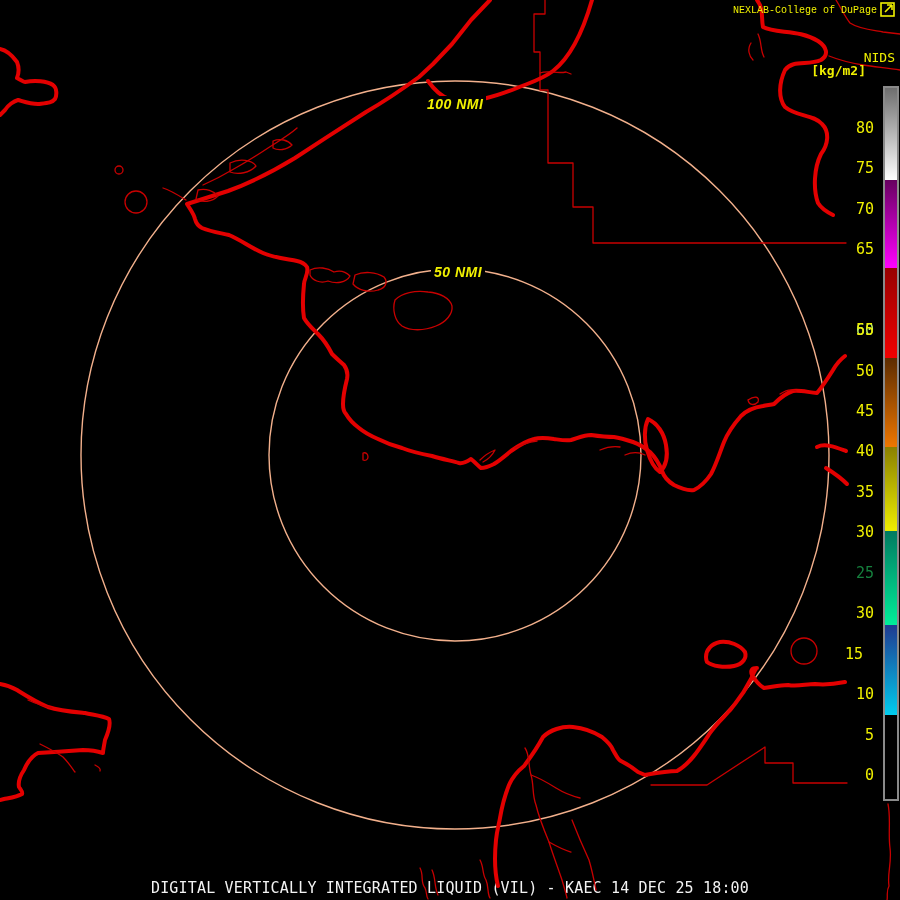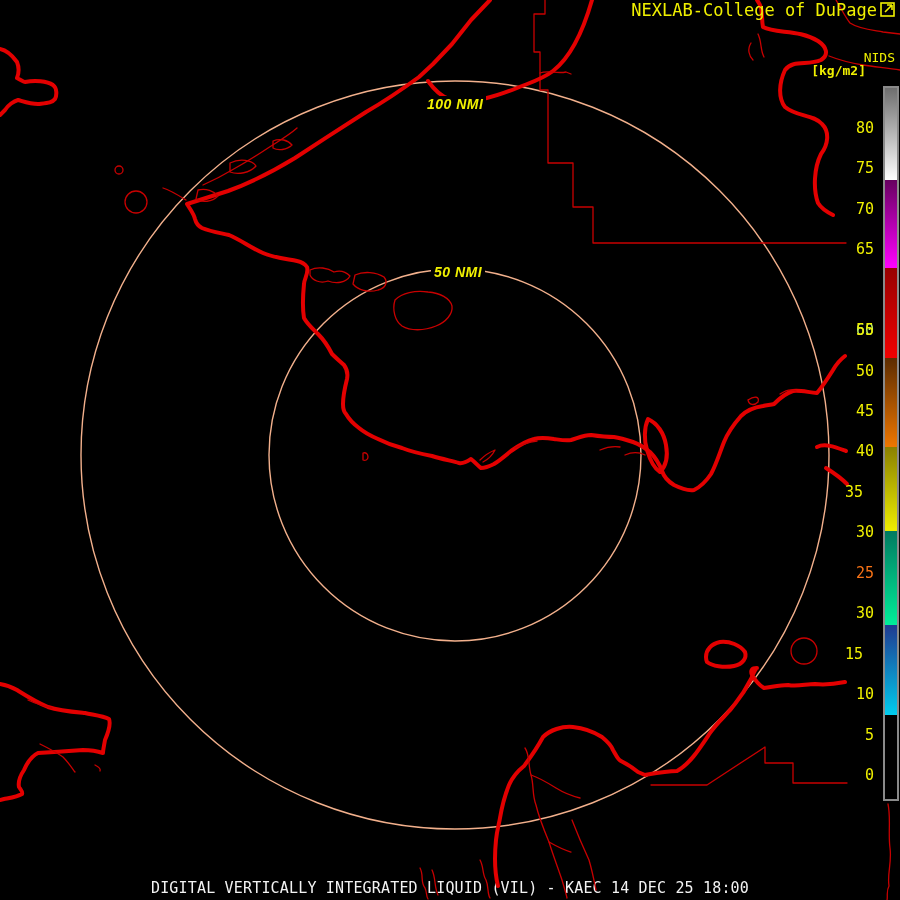--- a/index.html
+++ b/index.html
@@ -6,21 +6,21 @@
   #stage{position:relative;width:900px;height:900px;background:#000;overflow:hidden;
          font-family:"DejaVu Sans Mono",monospace;}
   #map-svg{position:absolute;left:0;top:0;z-index:2;}
   .thick{fill:none;stroke:var(--red-thick);stroke-width:4;stroke-linecap:round;stroke-linejoin:round;}
   .thin{fill:none;stroke:var(--red-thin);stroke-width:1.3;stroke-linecap:round;stroke-linejoin:round;}
   .ring{fill:none;stroke:var(--ring);stroke-width:1.4;}
   .ring-label{position:absolute;z-index:4;background:#000;color:var(--yellow);
       font-family:"Liberation Sans",sans-serif;font-weight:bold;font-style:italic;
       font-size:14px;line-height:16px;padding:0 3px;letter-spacing:.5px;white-space:nowrap;}
   #brand{position:absolute;top:4px;right:23px;z-index:4;color:var(--yellow);
-      font-size:17px;line-height:13px;white-space:nowrap;}
+      font-size:10px;line-height:13px;white-space:nowrap;font-family:Liberation Mono, monospace;}
   #logo{position:absolute;top:2px;right:5px;z-index:4;width:15px;height:15px;}
   #nids-title{position:absolute;top:51px;right:5px;z-index:4;color:var(--yellow);font-size:13px;line-height:14px;}
   #nids-unit{position:absolute;top:64px;right:34px;z-index:4;color:var(--yellow);font-size:13px;line-height:14px;font-weight:bold;}
   #colorbar{position:absolute;z-index:3;border:2px solid var(--bar-border);background:#000;}
   .seg{position:absolute;left:0;width:100%;}
   .tick{position:absolute;z-index:3;color:var(--yellow);font-size:15px;line-height:18px;
         width:40px;text-align:right;}
   #footer{position:absolute;top:879px;left:50%;transform:translateX(-50%);z-index:1;
       color:var(--white);font-size:15px;letter-spacing:.17px;white-space:nowrap;text-align:right;}
 </style>
@@ -134,23 +134,23 @@
   <div id="ticks">
       <div class="tick" style="left: 834px; top: 118.8px; color: rgb(240, 240, 0);">80</div>
       <div class="tick" style="left: 834px; top: 159.25px; color: rgb(240, 240, 0);">75</div>
       <div class="tick" style="left: 834px; top: 199.7px; color: rgb(240, 240, 0);">70</div>
       <div class="tick" style="left: 834px; top: 240.15px; color: rgb(240, 240, 0);">65</div>
       <div class="tick" style="left: 834px; top: 280.6px; color: #bef264; margin-top: 40px;">60</div>
       <div class="tick" style="left: 834px; top: 321.05px; color: rgb(240, 240, 0);">55</div>
       <div class="tick" style="left: 834px; top: 361.5px; color: rgb(240, 240, 0);">50</div>
       <div class="tick" style="left: 834px; top: 401.95px; color: rgb(240, 240, 0);">45</div>
       <div class="tick" style="left: 834px; top: 442.4px; color: rgb(240, 240, 0);">40</div>
-      <div class="tick" style="left: 834px; top: 482.85px; color: rgb(240, 240, 0); text-align: center;">35</div>
+      <div class="tick" style="left: 834px; top: 482.85px; color: rgb(240, 240, 0);">35</div>
       <div class="tick" style="left: 834px; top: 523.3px; color: rgb(240, 240, 0);">30</div>
-      <div class="tick" style="left: 834px; top: 563.75px; color: #f97316;">25</div>
+      <div class="tick" style="left: 834px; top: 563.75px; color: #15803d;">25</div>
       <div class="tick" style="left: 834px; top: 604.2px; color: rgb(240, 240, 0);">30</div>
       <div class="tick" style="left: 834px; top: 644.65px; color: rgb(240, 240, 0); text-align: center;">15</div>
       <div class="tick" style="left: 834px; top: 685.1px; color: rgb(240, 240, 0);">10</div>
       <div class="tick" style="left: 834px; top: 725.55px; color: rgb(240, 240, 0);">5</div>
       <div class="tick" style="left: 834px; top: 766px; color: rgb(240, 240, 0);">0</div>
     </div>
 
 </div>
 
 </body></html>

